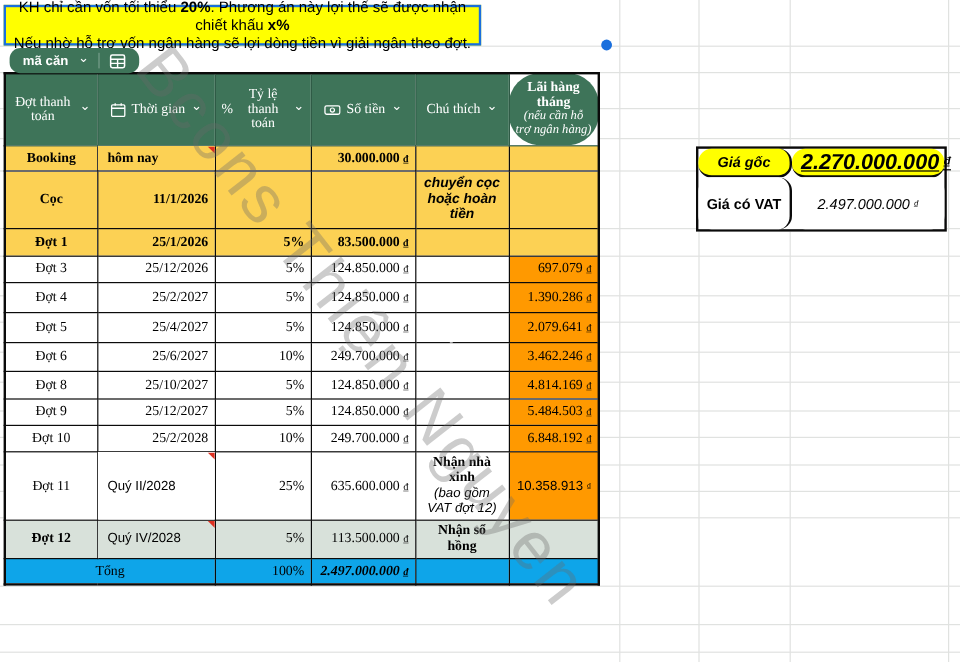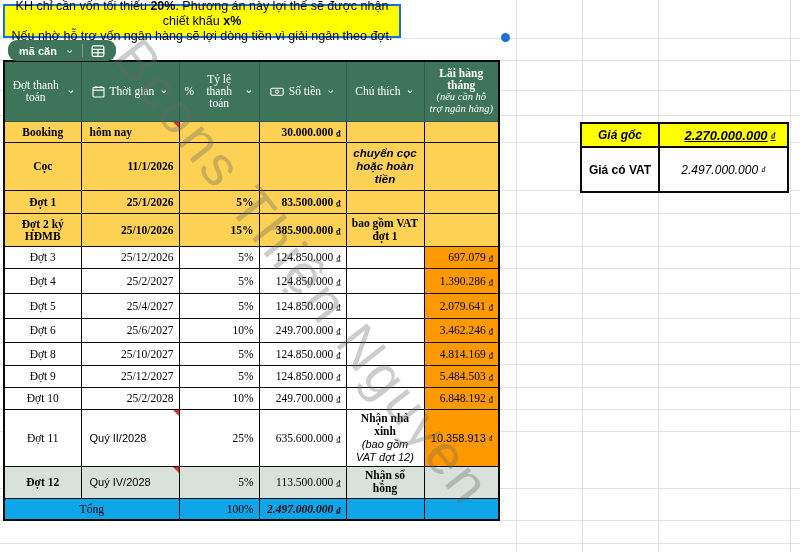--- a/index.html
+++ b/index.html
@@ -25,21 +25,21 @@
   .tab-divider{width:1px;height:13px;background:rgba(255,255,255,.3);}
   .chev{font-size:11px;font-weight:normal;line-height:6px;display:inline-block;transform:translateY(-2px);}
 
   
   table.pay{position:absolute;left:3px;top:60px;border-collapse:collapse;table-layout:fixed;
             z-index:1;background:#fff;}
   table.pay td, table.pay th{border:1px solid #0a0a0a;box-sizing:border-box;vertical-align:middle;
             padding:1px 5px;font-size:11.5px;overflow:hidden;}
   table.pay{border:2px solid #0a0a0a;}
   table.pay th{background:#3e7459;color:#fff;font-weight:normal;border-color:#2f5b46;}
-  th.h-int{background:#ff9900;color:#990000;border-color:#0a0a0a;}
+  th.h-int{background:#ff9900;color:#990000;border-color:#0a0a0a;border-radius:26px;}
   .h-flex{display:flex;align-items:center;justify-content:center;gap:5px;}
   .h-wrap{max-width:52px;}
   .h-int-1{font-weight:bold;font-size:11.5px;}
   .h-int-2{font-style:italic;font-size:10.5px;line-height:12px;}
 
   .r-gold td{background:#fcd154;font-weight:bold;}
   .r-white td{background:#ffffff;}
   .r-white td.c-lai{background:#ff9900;}
   .r-green td{background:#d8e1da;}
   .r-green td.c-lai{background:#d8e1da;}
@@ -63,26 +63,26 @@
   .amt-bi{font-weight:bold;font-style:italic;}
 
   td.cmt{position:relative;}
   td.cmt::after{content:"";position:absolute;top:0;right:0;border-top:6px solid #de3021;
                 border-left:6px solid transparent;width:0;height:0;}
 
   
   .panel{position:absolute;left:580px;top:122px;z-index:1;border:2px solid #0a0a0a;
          font-family:"Liberation Sans","DejaVu Sans",sans-serif;background:#fff;}
   .p-row{display:flex;}
-  .p-cell{box-sizing:border-box;display:flex;align-items:center;justify-content:center;}
+  .p-cell{box-sizing:border-box;display:flex;align-items:center;justify-content:center;border-radius:11px;}
   .p-lab{width:78px;border-right:2px solid #0a0a0a;font-weight:bold;font-size:12px;}
   .p-val{width:127px;}
   .p-r1 .p-cell{background:#ffff00;height:24px;border-bottom:2px solid #0a0a0a;}
   .p-r2 .p-cell{height:43px;background:#fff;}
-  .p-v1{font-weight:bold;font-style:italic;font-size:13px;text-decoration:underline;padding-left:13px;}
+  .p-v1{font-weight:bold;font-style:italic;font-size:18px;text-decoration:underline;padding-left:13px;}
   .p-l1{font-style:italic;}
   .p-v2{font-style:italic;font-size:12px;}
 
   
   .wm{position:absolute;left:152px;top:26px;transform-origin:0 0;transform:rotate(52deg);
       font-family:"Liberation Sans","DejaVu Sans",sans-serif;font-size:56px;letter-spacing:3px;
       color:rgba(105,105,105,0.34);white-space:nowrap;z-index:6;pointer-events:none;}
   .wm2{position:absolute;left:352px;top:268px;font-family:"Liberation Sans","DejaVu Sans",sans-serif;
        font-weight:bold;font-style:italic;font-size:17px;color:rgba(255,255,255,0.6);
        z-index:6;pointer-events:none;}
@@ -218,28 +218,20 @@
         <td class="c-lai"></td>
       </tr>
       <tr class="r-gold" style="height:23px">
         <td class="c-name">Đợt 1</td>
         <td class="c-time">25/1/2026</td>
         <td class="c-pct">5%</td>
         <td class="c-amt"><span>83.500.000</span><span class="dong">₫</span></td>
         <td class="c-note"></td>
         <td class="c-lai"></td>
       </tr>
-      <tr class="r-gold" style="height:33px">
-        <td class="c-name">Đợt 2 ký HĐMB</td>
-        <td class="c-time">25/10/2026</td>
-        <td class="c-pct">15%</td>
-        <td class="c-amt"><span>385.900.000</span><span class="dong">₫</span></td>
-        <td class="c-note"><span class="n-serifb">bao gồm VAT đợt 1</span></td>
-        <td class="c-lai"></td>
-      </tr>
       <tr class="r-white" style="height:22px">
         <td class="c-name">Đợt 3</td>
         <td class="c-time">25/12/2026</td>
         <td class="c-pct">5%</td>
         <td class="c-amt"><span>124.850.000</span><span class="dong">₫</span></td>
         <td class="c-note"></td>
         <td class="c-lai"><span>697.079</span><span class="dong">₫</span></td>
       </tr>
       <tr class="r-white" style="height:25px">
         <td class="c-name">Đợt 4</td>

